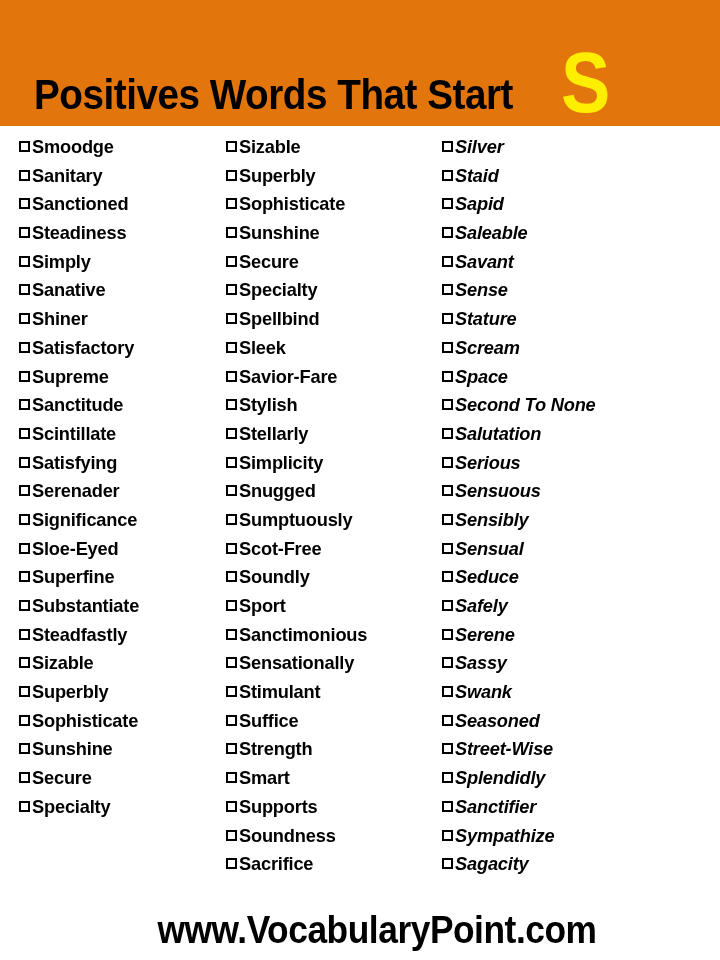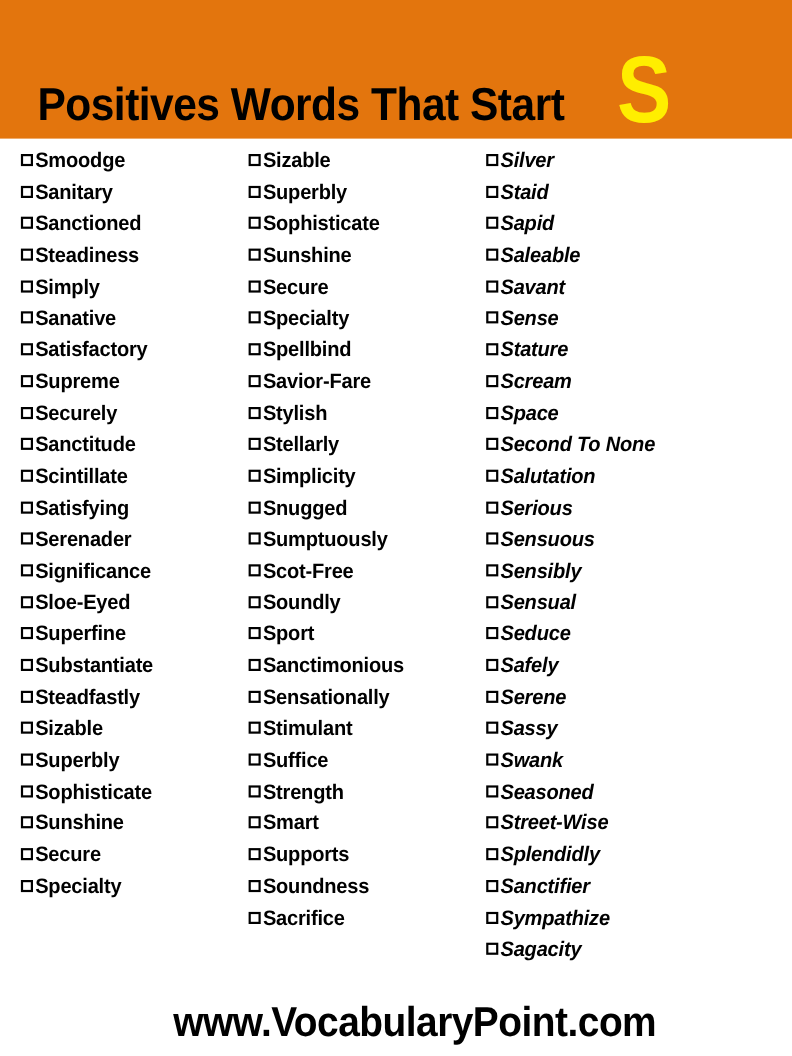--- a/index.html
+++ b/index.html
@@ -166,29 +166,29 @@
         <div class="word-row">
           <span class="checkbox-icon"></span>
           <span class="word-label">Simply</span>
         </div>
         <div class="word-row">
           <span class="checkbox-icon"></span>
           <span class="word-label">Sanative</span>
         </div>
         <div class="word-row">
           <span class="checkbox-icon"></span>
+          <span class="word-label">Shiner</span>
+        </div>
+        <div class="word-row">
+          <span class="checkbox-icon"></span>
           <span class="word-label">Satisfactory</span>
         </div>
         <div class="word-row">
           <span class="checkbox-icon"></span>
           <span class="word-label">Supreme</span>
-        </div>
-        <div class="word-row">
-          <span class="checkbox-icon"></span>
-          <span class="word-label">Securely</span>
         </div>
         <div class="word-row">
           <span class="checkbox-icon"></span>
           <span class="word-label">Sanctitude</span>
         </div>
         <div class="word-row">
           <span class="checkbox-icon"></span>
           <span class="word-label">Scintillate</span>
         </div>
         <div class="word-row">
@@ -265,20 +265,24 @@
           <span class="checkbox-icon"></span>
           <span class="word-label">Secure</span>
         </div>
         <div class="word-row">
           <span class="checkbox-icon"></span>
           <span class="word-label">Specialty</span>
         </div>
         <div class="word-row">
           <span class="checkbox-icon"></span>
           <span class="word-label">Spellbind</span>
+        </div>
+        <div class="word-row">
+          <span class="checkbox-icon"></span>
+          <span class="word-label">Sleek</span>
         </div>
         <div class="word-row">
           <span class="checkbox-icon"></span>
           <span class="word-label">Savior-Fare</span>
         </div>
         <div class="word-row">
           <span class="checkbox-icon"></span>
           <span class="word-label">Stylish</span>
         </div>
         <div class="word-row">

